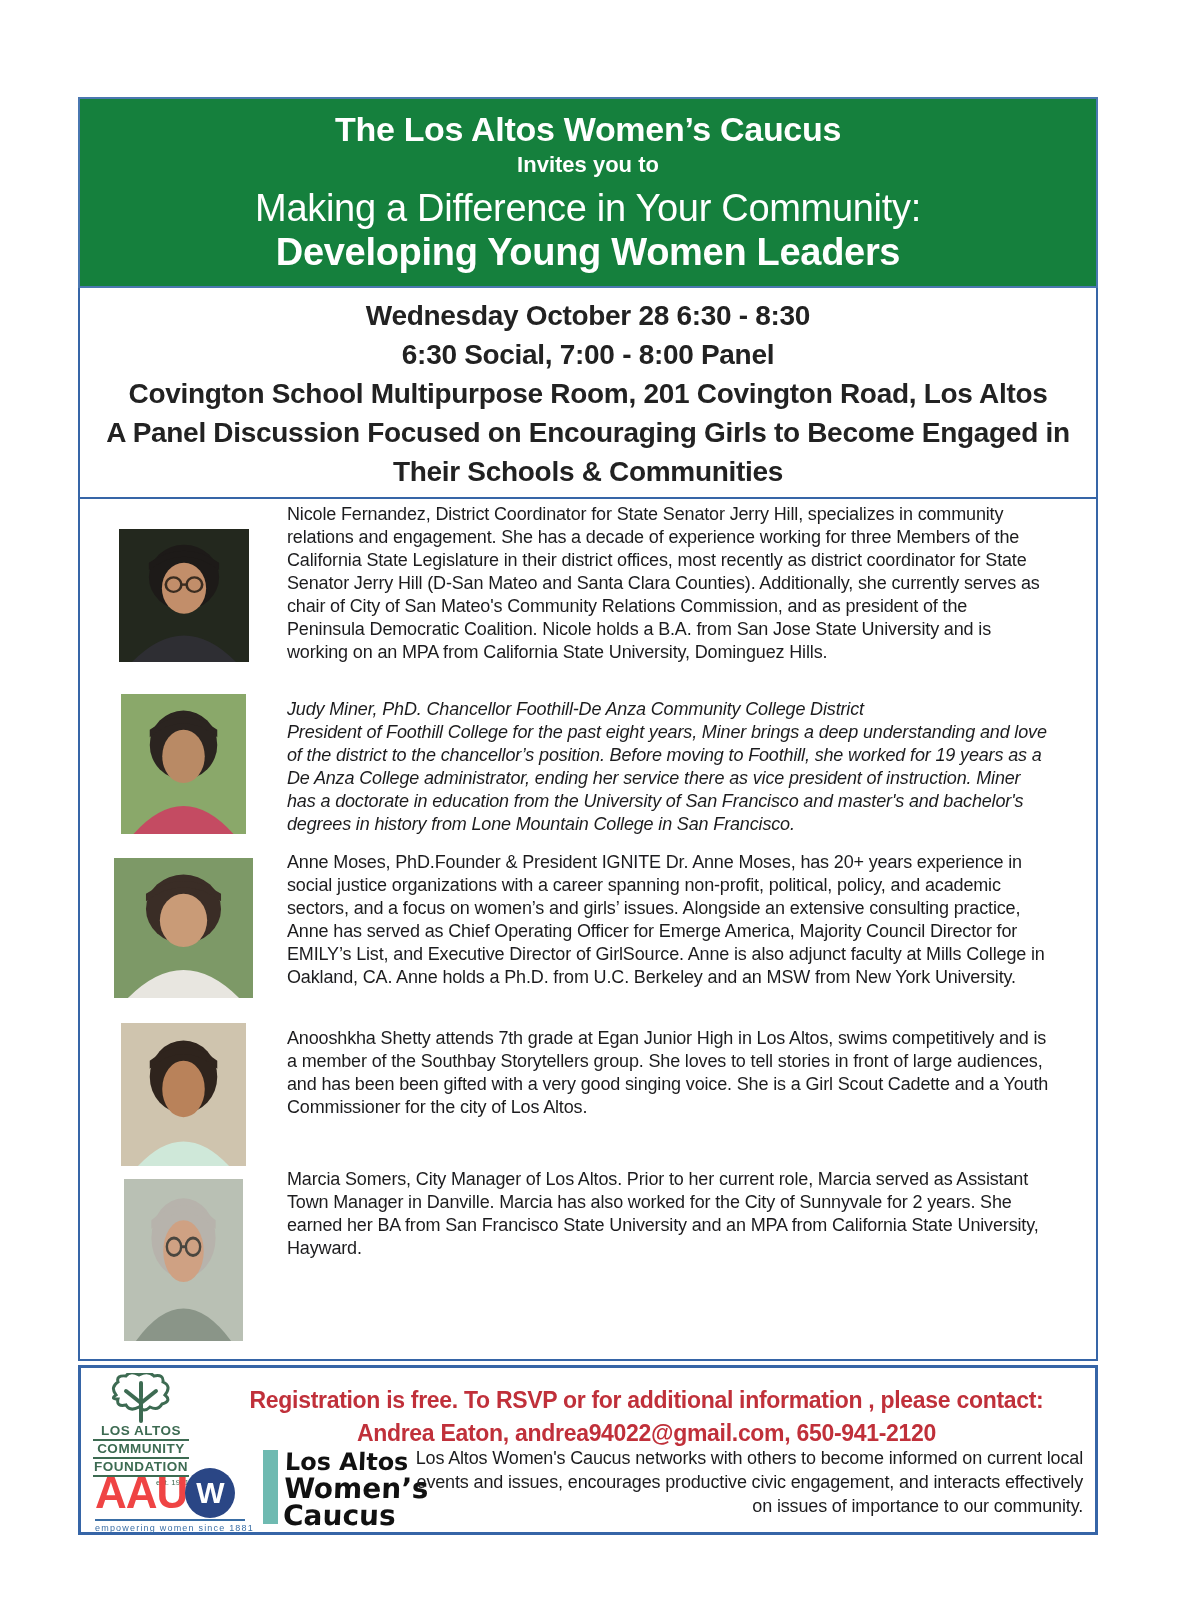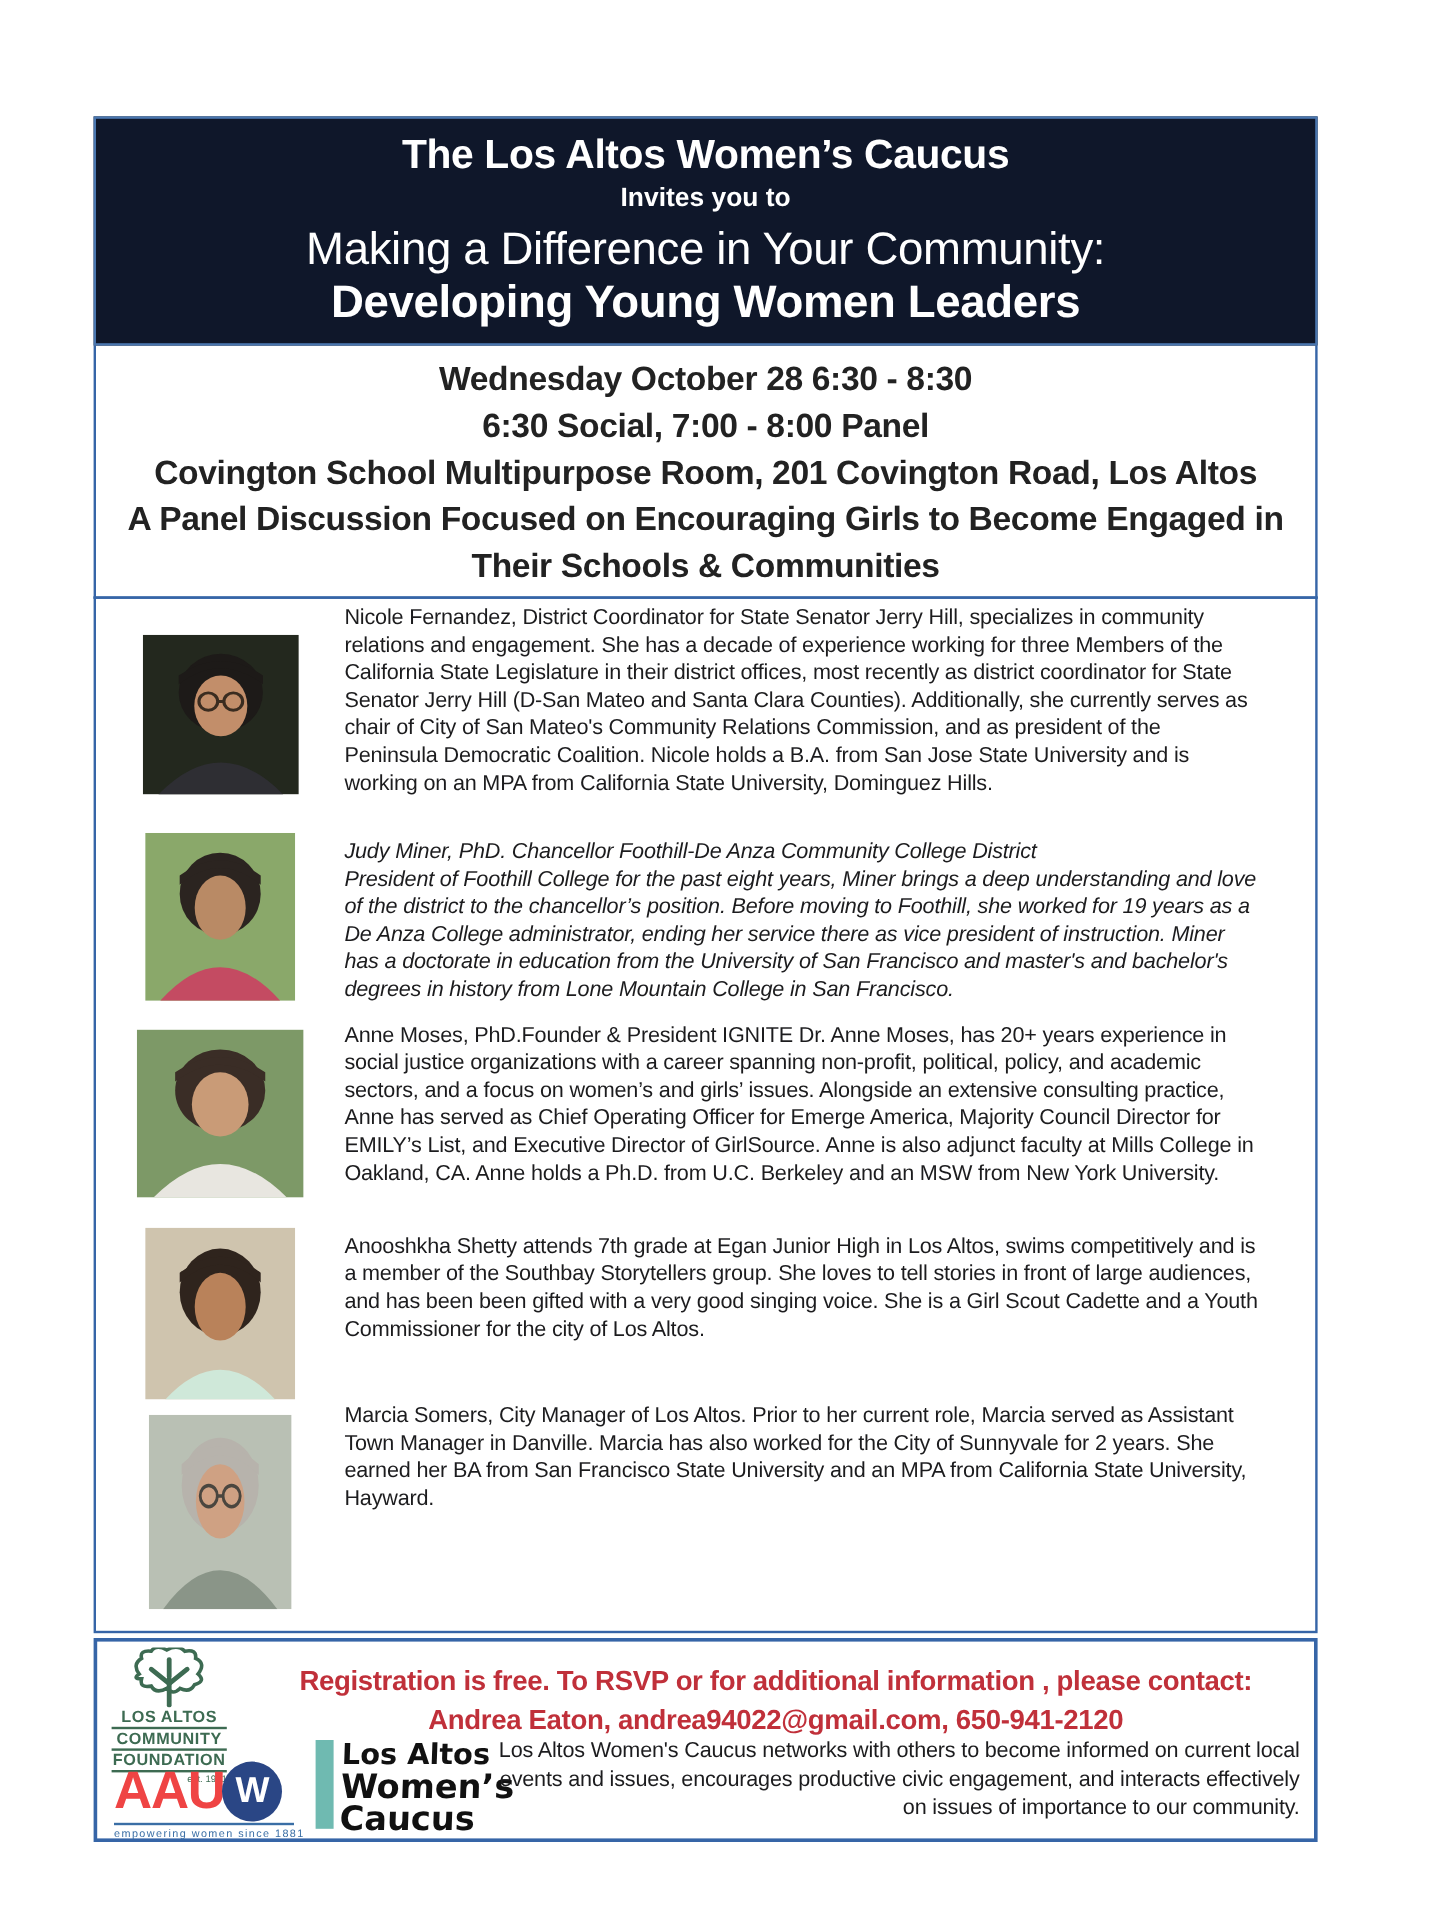--- a/index.html
+++ b/index.html
@@ -1,20 +1,20 @@
 <!DOCTYPE html>
 <html><head>
 <meta charset="utf-8">
 <style>
   html,body{margin:0;padding:0;background:#ffffff;}
   body{width:1200px;height:1600px;position:relative;font-family:"Liberation Sans",sans-serif;color:#1d1d1f;}
   .page{position:absolute;left:78px;top:97px;width:1020px;}
 
   
-  .banner{background:#0f172a;border:2px solid #4a77b0;color:#ffffff;text-align:center;padding:10px 0 12px 0;}
+  .banner{background:#15803d;border:2px solid #4a77b0;color:#ffffff;text-align:center;padding:10px 0 12px 0;}
   .banner .org{font-size:34px;font-weight:bold;line-height:40px;letter-spacing:-0.3px;}
   .banner .invite{font-size:22px;font-weight:bold;line-height:28px;margin-top:2px;}
   .banner .t1{font-size:38px;font-weight:normal;line-height:44px;margin-top:7px;letter-spacing:-0.3px;}
   .banner .t2{font-size:38px;font-weight:bold;line-height:44px;letter-spacing:-0.3px;}
 
   
   .event-box{border:2px solid #3665a7;border-top:none;text-align:center;padding:8px 0 6px 0;}
   .event-box div{font-size:28px;font-weight:bold;color:#222;line-height:39px;letter-spacing:-0.3px;}
 
   

